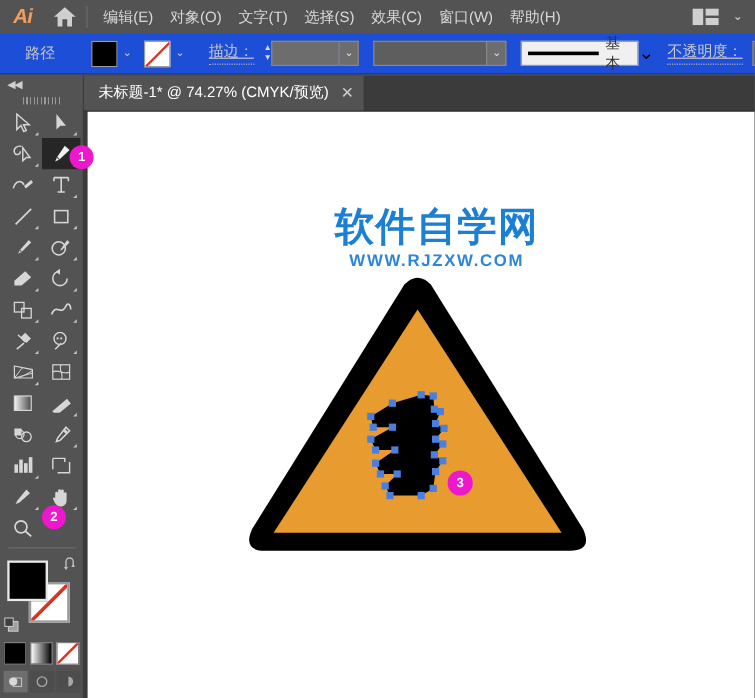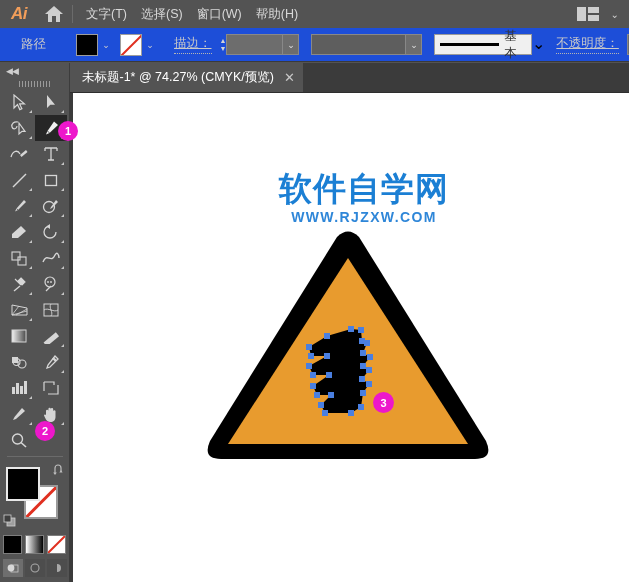--- a/index.html
+++ b/index.html
@@ -236,22 +236,25 @@
 <div id="app">
 
   <div class="menubar">
     <div class="ai-logo">Ai</div>
     <div class="home-icon">
       <svg width="20" height="18" viewBox="0 0 20 18">
         <path d="M10 1 L19 9 L16 9 L16 17 L12 17 L12 11 L8 11 L8 17 L4 17 L4 9 L1 9 Z" fill="#cfcfcf"></path>
       </svg>
     </div>
     <div class="menu-sep"></div>
+    <div class="menu-item">编辑(E)</div>
+    <div class="menu-item">对象(O)</div>
     <div class="menu-item">文字(T)</div>
     <div class="menu-item">选择(S)</div>
+    <div class="menu-item">效果(C)</div>
     <div class="menu-item">窗口(W)</div>
     <div class="menu-item">帮助(H)</div>
     <div class="ws-switch">
       <svg width="22" height="14" viewBox="0 0 22 14">
         <rect x="0" y="0" width="9" height="14" fill="#cfcfcf"></rect>
         <rect x="11" y="0" width="11" height="6" fill="#cfcfcf"></rect>
         <rect x="11" y="8" width="11" height="6" fill="#cfcfcf"></rect>
       </svg>
     </div>
     <div class="ws-caret">⌄</div>

